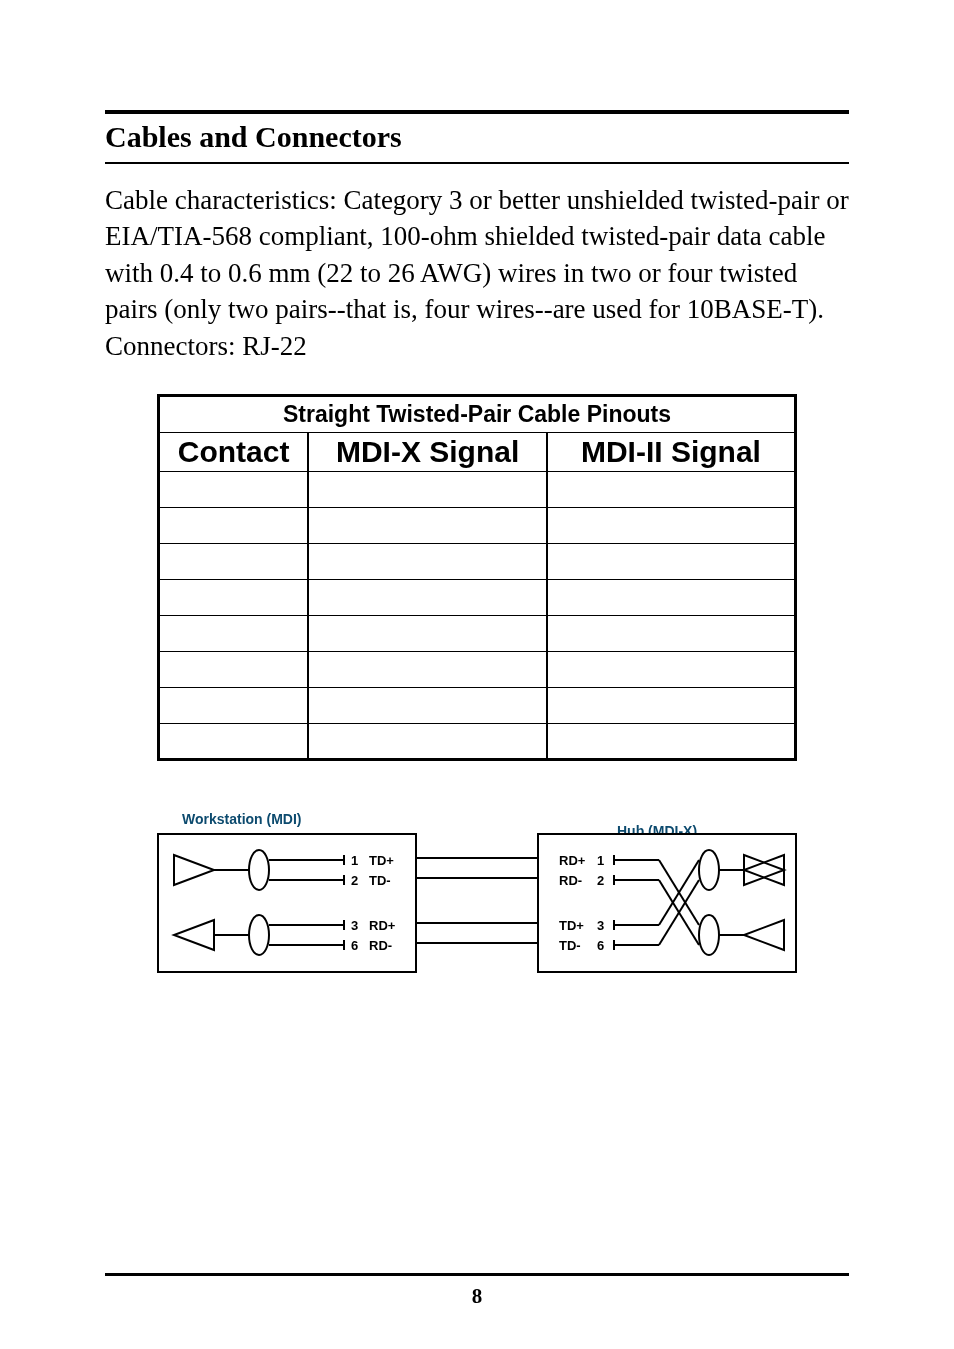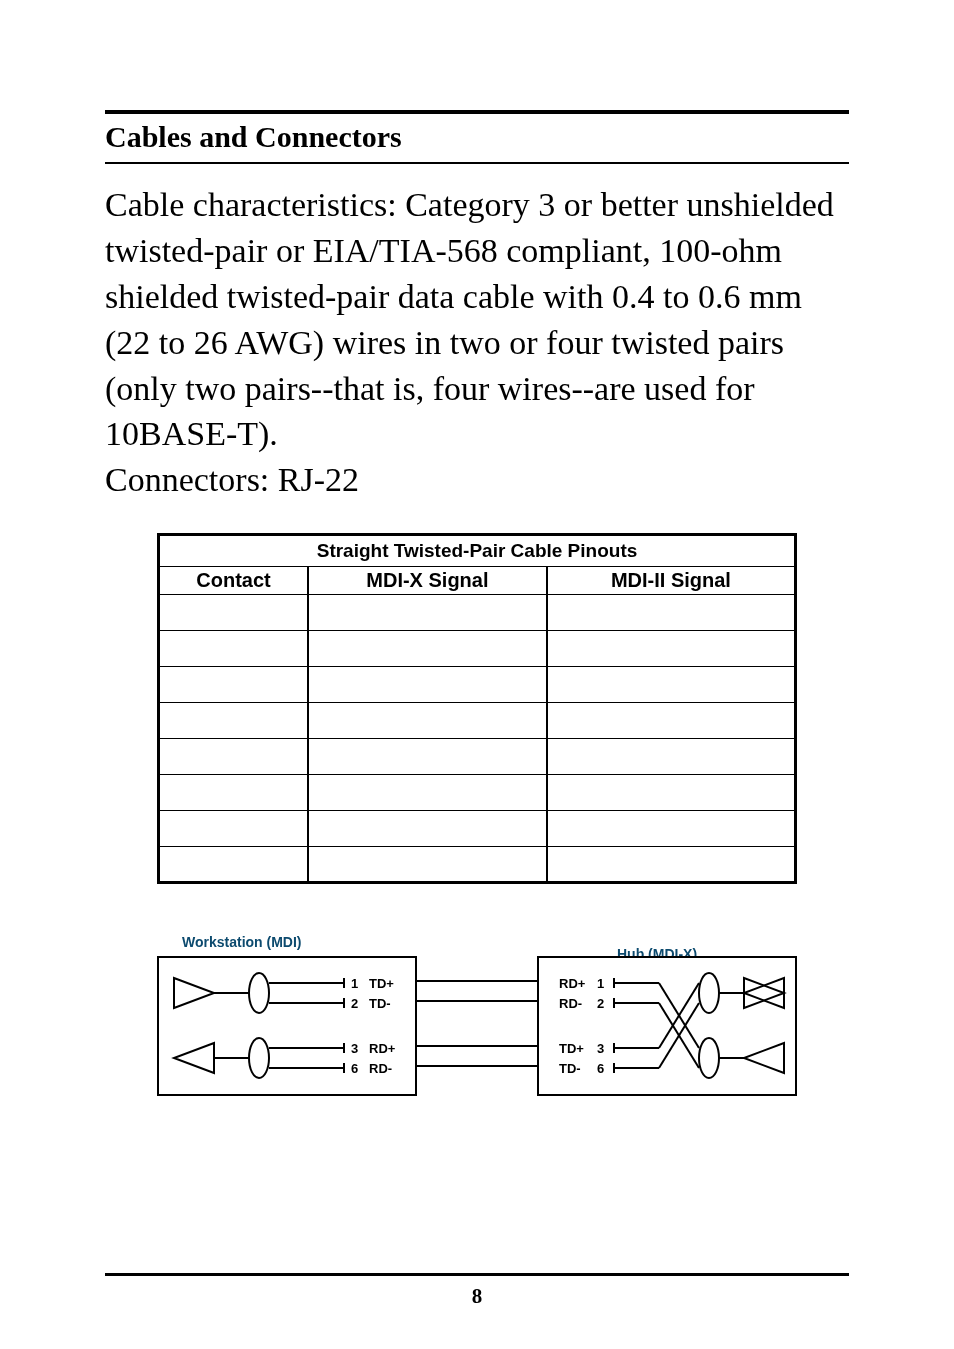--- a/index.html
+++ b/index.html
@@ -21,21 +21,21 @@
       padding: 6px 0 8px 0;
       margin-bottom: 18px;
     }
     .section-title {
       font-weight: bold;
       font-size: 30px;
       font-family: 'Times New Roman', serif;
     }
     .body-text {
       font-family: 'Century Schoolbook', Georgia, serif;
-      font-size: 34px;
+      font-size: 27px;
       line-height: 1.35;
       margin-bottom: 30px;
     }
     .body-text p {
       margin: 0;
     }
     .pinout-table {
       border-collapse: collapse;
       margin: 0 auto;
       width: 640px;
@@ -54,28 +54,28 @@
     .pinout-table .left-col {
       border-left: 3px solid #000;
     }
     .pinout-table .right-col {
       border-right: 3px solid #000;
     }
     .table-title {
       text-align: center;
       font-family: Arial, Helvetica, sans-serif;
       font-weight: bold;
-      font-size: 19px;
+      font-size: 23px;
       padding: 4px 0;
     }
     .table-header {
       text-align: center;
       font-family: Arial, Helvetica, sans-serif;
       font-weight: bold;
-      font-size: 20px;
+      font-size: 30px;
       padding: 2px 6px;
     }
     .table-cell {
       height: 36px;
     }
     .col-contact { width: 150px; }
     .col-mdix { width: 240px; }
     .col-mdiii { width: 250px; }
 
     .diagram-area {

